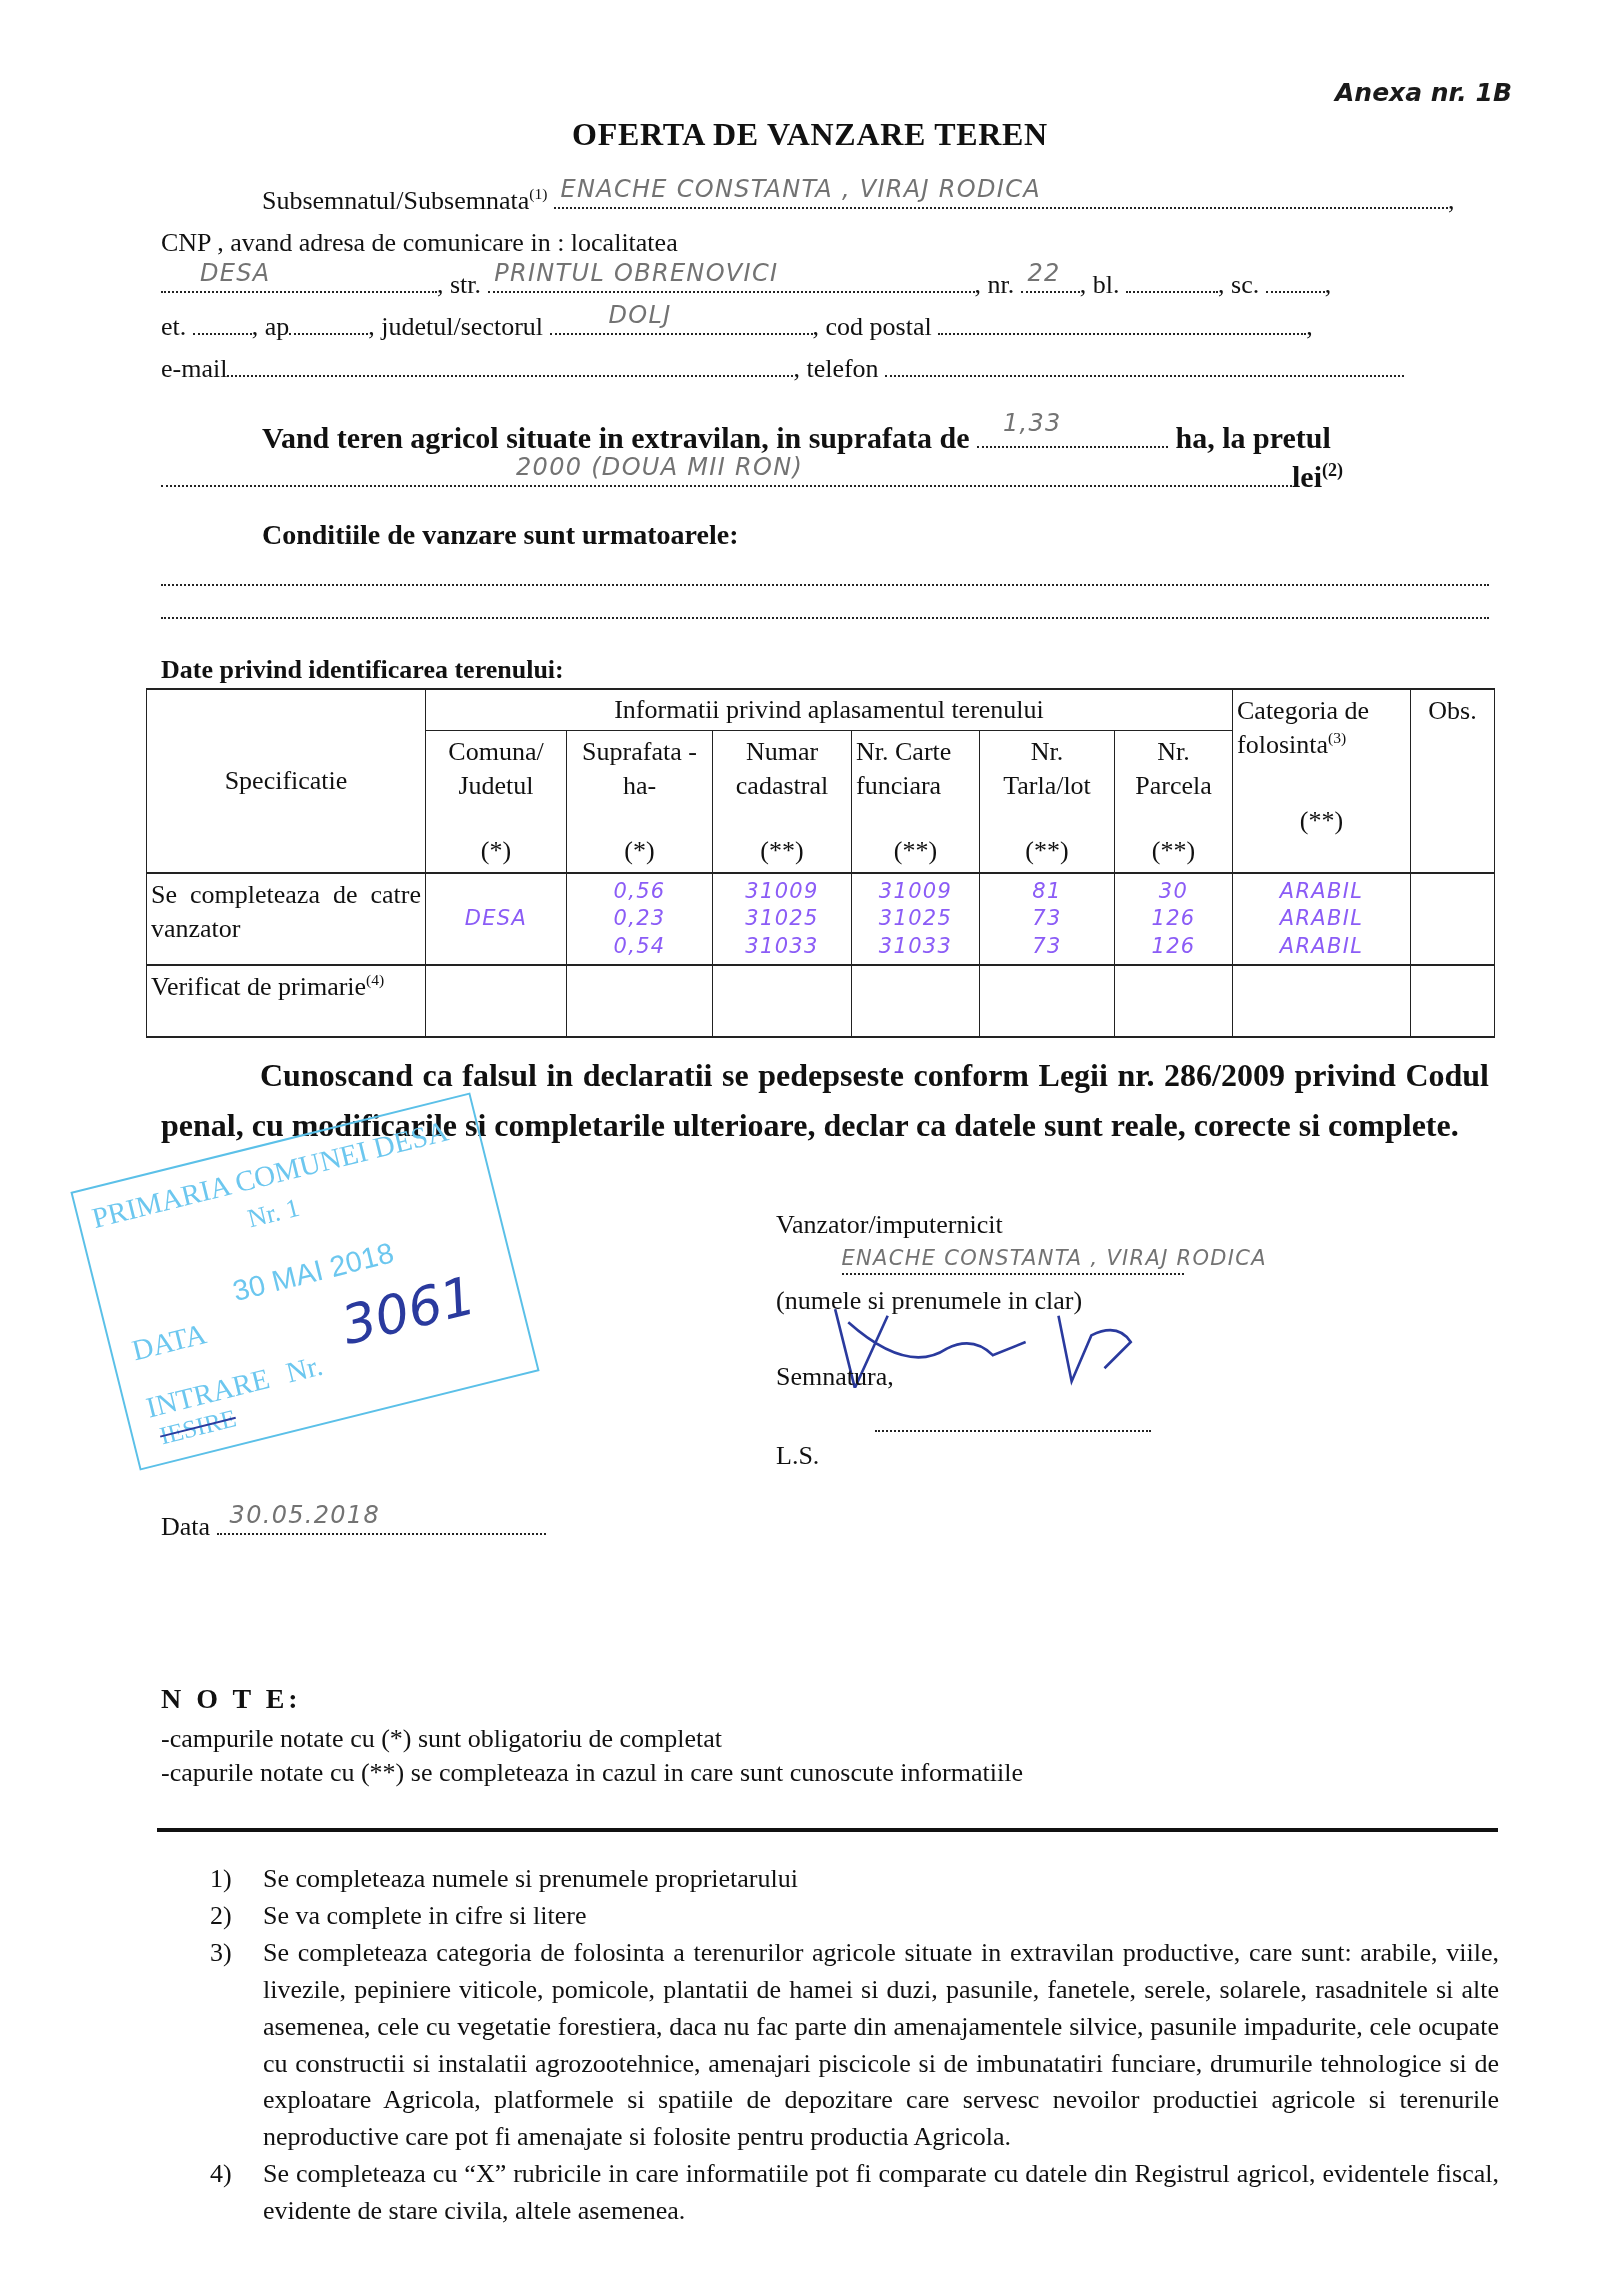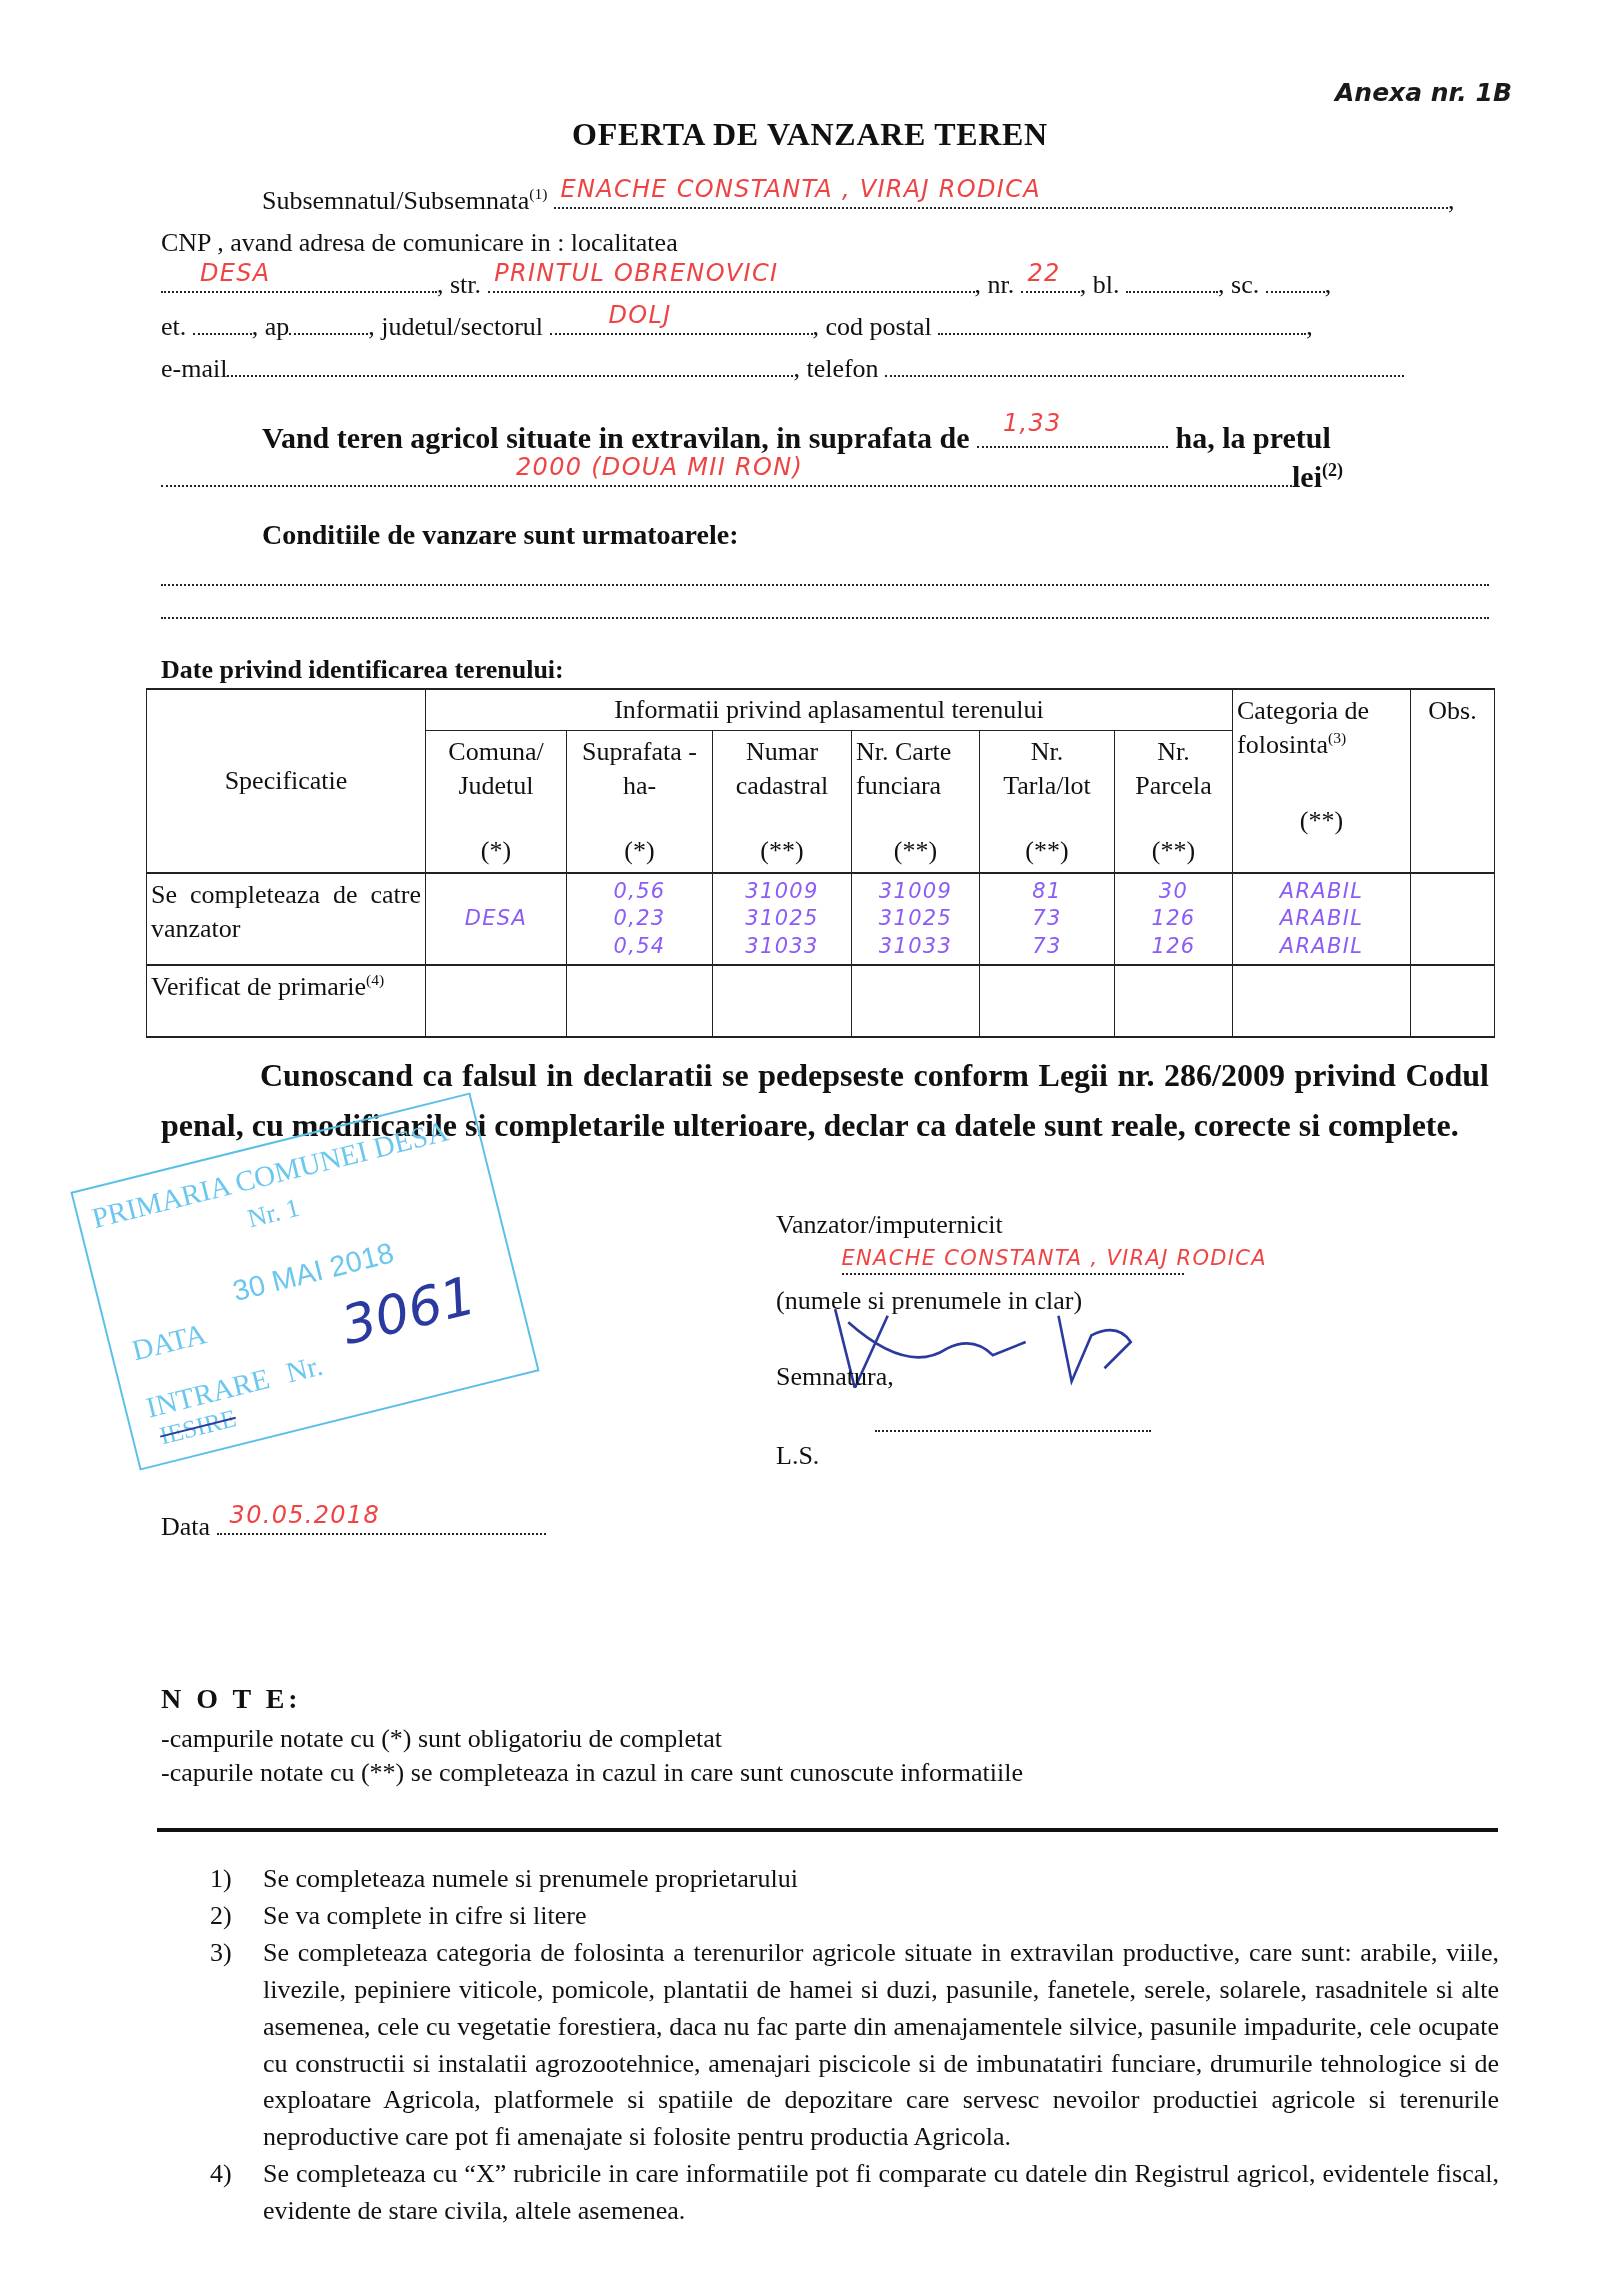--- a/index.html
+++ b/index.html
@@ -4,21 +4,21 @@
 <style>
   html, body { margin: 0; padding: 0; background: #ffffff; }
   body { width: 1620px; height: 2273px; position: relative; overflow: hidden;
          font-family: "Liberation Serif", "DejaVu Serif", serif; color: #111; }
   .abs { position: absolute; }
   .annex { left: 1335px; top: 78px; font-family: "DejaVu Sans", "Liberation Sans", sans-serif;
            font-style: italic; font-weight: bold; font-size: 25px; color: #1a1a1a; }
   .title { left: 0; width: 1620px; text-align: center; top: 116px; font-size: 32px; font-weight: bold; letter-spacing: 0.7px; }
   .line { position: absolute; left: 161px; right: 132px; font-size: 26px; white-space: nowrap; }
   .dots { border-bottom: 2px dotted #222; display: inline-block; height: 20px; vertical-align: baseline; position: relative; }
-  .hw { font-family: "DejaVu Sans", sans-serif; color: #ef4444; font-size: 24px; font-style: italic;
+  .hw { font-family: "DejaVu Sans", sans-serif; color: #737373; font-size: 24px; font-style: italic;
         position: absolute; bottom: 4px; left: 6.6px; white-space: nowrap; letter-spacing: 1.3px; }
   .bold-line { font-size: 30px; font-weight: bold; }
   sup { font-size: 60%; }
   table.t { position: absolute; left: 146px; top: 688px; width: 1349px; border-collapse: collapse; font-size: 26px; }
   table.t td { border: 1.3px solid #222; text-align: center; vertical-align: top; padding: 4px 4px; line-height: 1.3; }
   table.t tr.r1 td.thick, table.t .thickb { border-bottom: 2.6px solid #222; }
   .hwcell { font-family: "DejaVu Sans", sans-serif; color: #8b5cf6; font-size: 21px; font-style: italic; line-height: 1.15; letter-spacing: 1.3px; }
   .decl { left: 161px; width: 1328px; top: 1051px; font-size: 32px; font-weight: bold; line-height: 1.55; text-indent: 99px; text-align: justify; }
   .stamp { left: 99px; top: 1138px; width: 408px; height: 283px; border: 2px solid #5bc0e8; transform: rotate(-14deg);
            transform-origin: center; color: #6cc7ef; font-family: "Liberation Serif", serif; }

